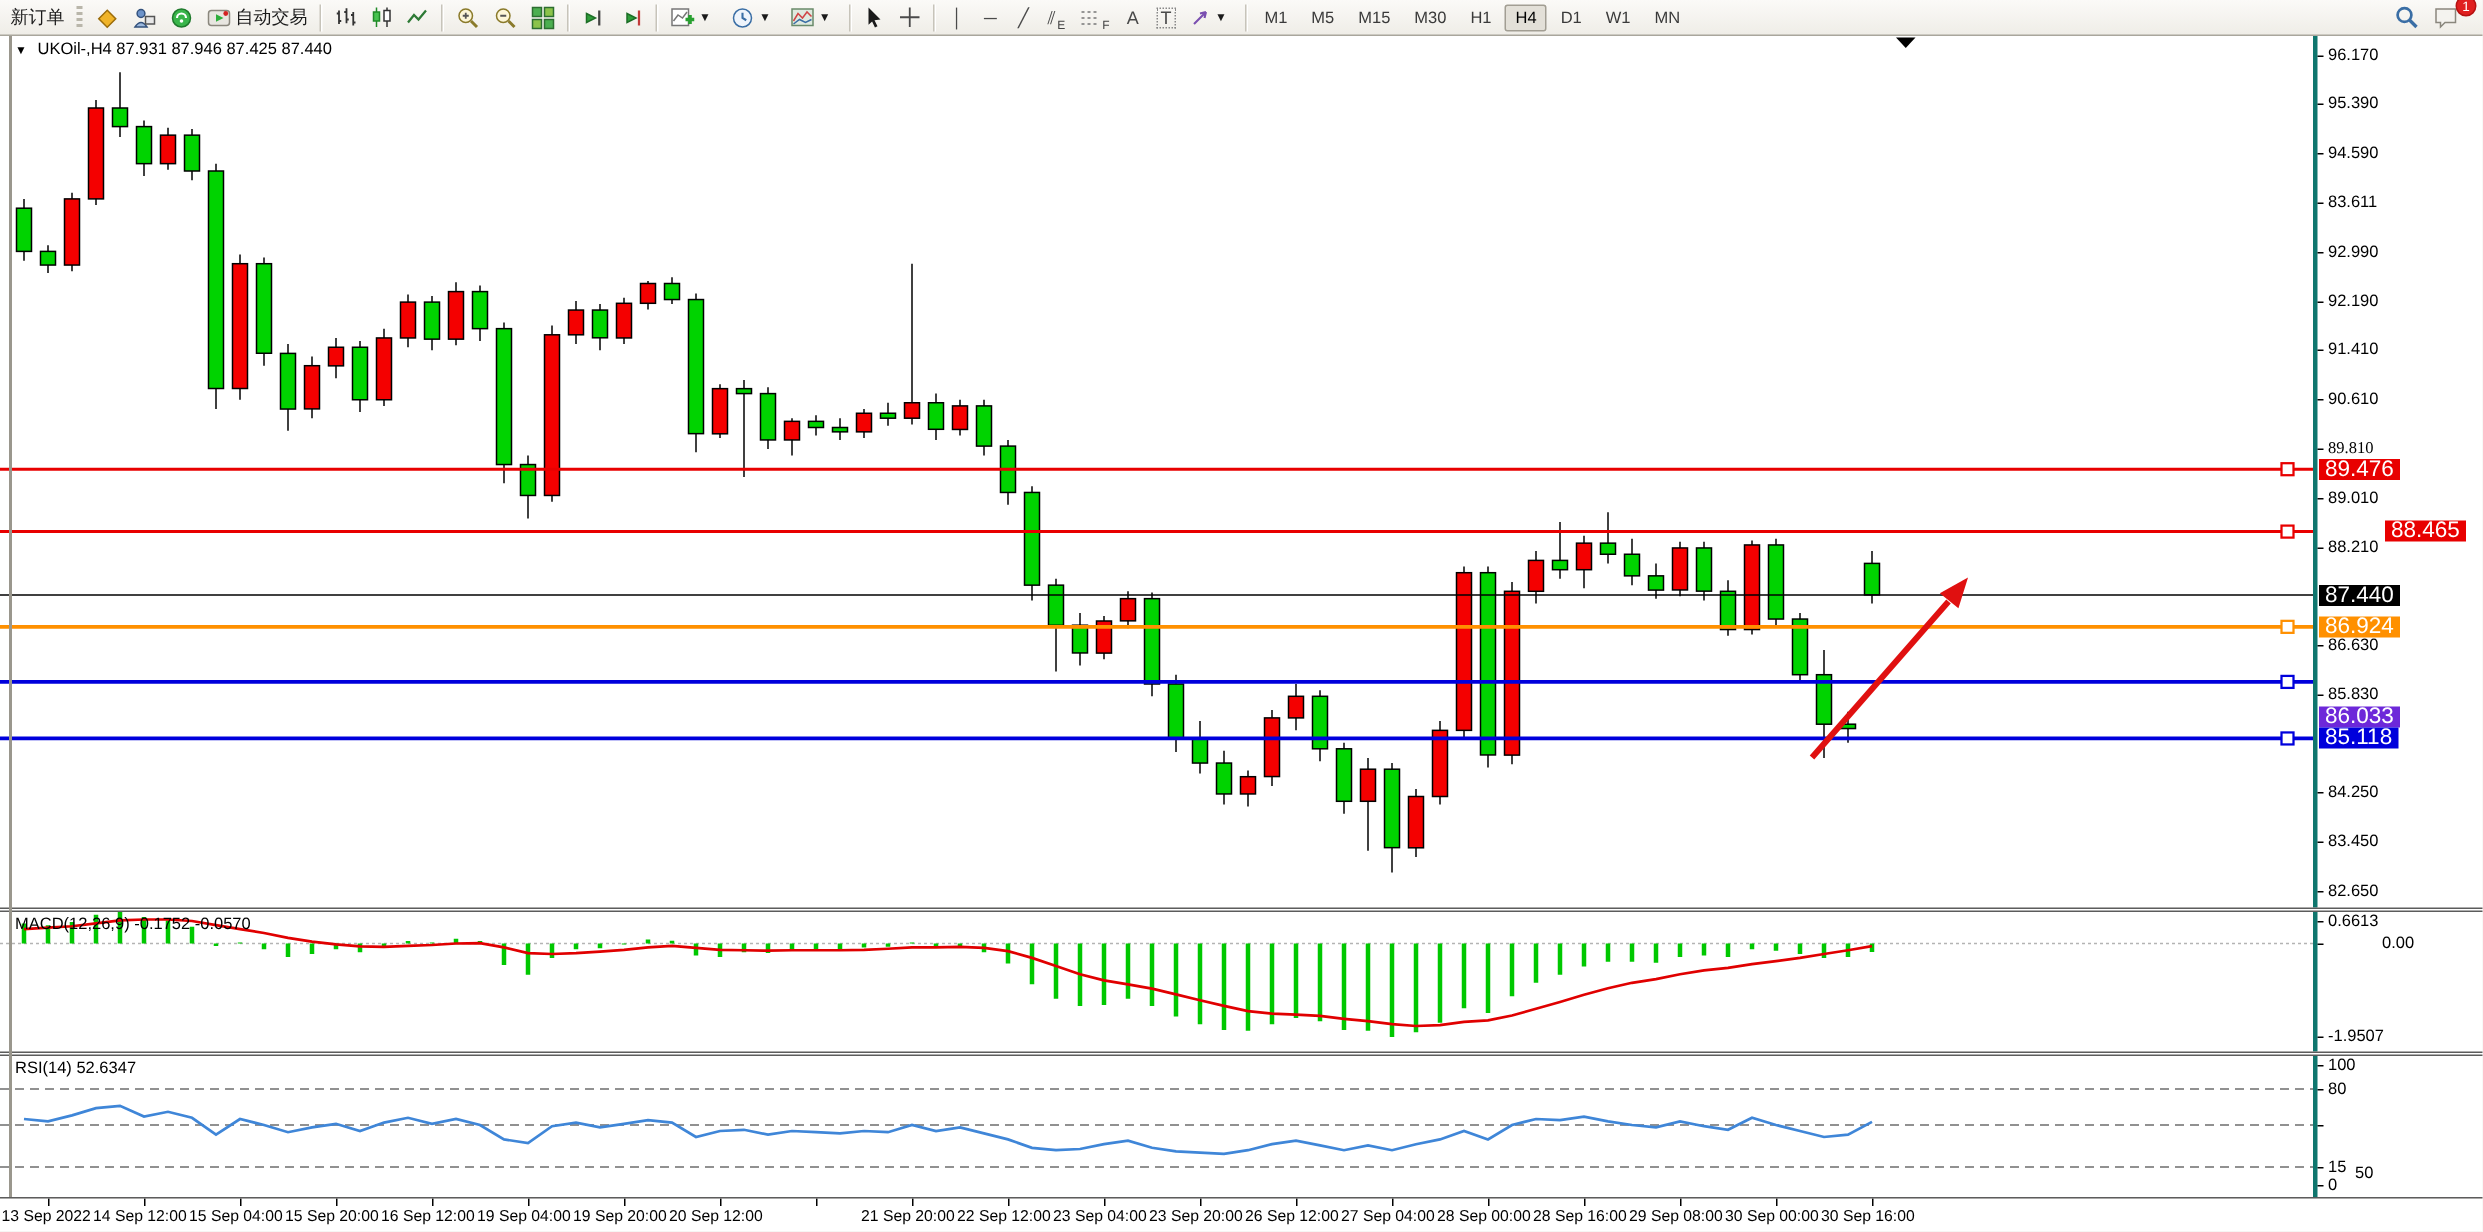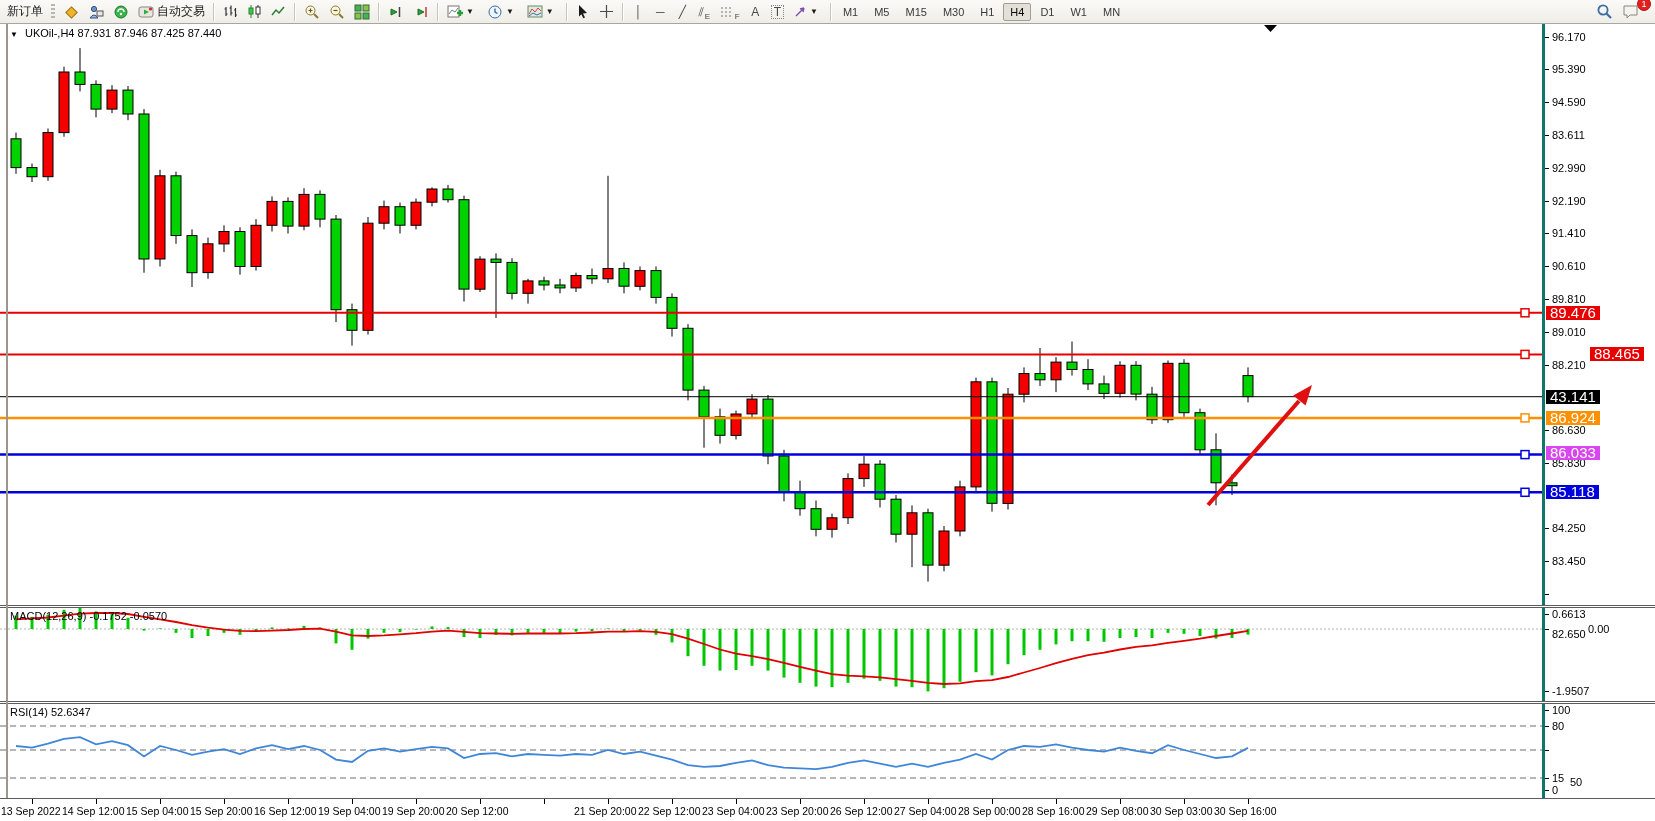--- a/index.html
+++ b/index.html
@@ -590,40 +590,40 @@
     <div class="ticklbl" style="top: 105.052px;">83.611</div>
     <div class="tickmark" style="top: 144.01px;"></div>
     <div class="ticklbl" style="top: 138.01px;">92.990</div>
     <div class="tickmark" style="top: 176.969px;"></div>
     <div class="ticklbl" style="top: 170.969px;">92.190</div>
     <div class="tickmark" style="top: 209.104px;"></div>
     <div class="ticklbl" style="top: 203.104px;">91.410</div>
     <div class="tickmark" style="top: 242.062px;"></div>
     <div class="ticklbl" style="top: 236.062px;">90.610</div>
     <div class="tickmark" style="top: 275.021px;"></div>
-    <div class="ticklbl" style="top: 269.021px;">89.810</div>
+    <div class="ticklbl" style="top: 269.021px; font-family: Liberation Serif, serif;">89.810</div>
     <div class="tickmark" style="top: 307.979px;"></div>
     <div class="ticklbl" style="top: 301.979px;">89.010</div>
     <div class="tickmark" style="top: 340.938px;"></div>
     <div class="ticklbl" style="top: 334.938px;">88.210</div>
     <div class="tickmark" style="top: 406.031px;"></div>
     <div class="ticklbl" style="top: 400.031px;">86.630</div>
     <div class="tickmark" style="top: 438.99px;"></div>
     <div class="ticklbl" style="top: 432.99px;">85.830</div>
     <div class="tickmark" style="top: 504.083px;"></div>
     <div class="ticklbl" style="top: 498.083px;">84.250</div>
     <div class="tickmark" style="top: 537.041px;"></div>
     <div class="ticklbl" style="top: 531.041px;">83.450</div>
     <div class="tickmark" style="top: 570px;"></div>
-    <div class="ticklbl" style="top: 564px; margin-top: 40px;">82.650</div>
+    <div class="ticklbl" style="top: 564px;">82.650</div>
     <div class="pricebadge" style="top: 281.781px; background: rgb(232, 0, 0);">89.476</div>
     <div class="pricebadge" style="top: 323.432px; background: rgb(232, 0, 0); margin-left: 44px;">88.465</div>
-    <div class="pricebadge" style="top: 365.661px; background: rgb(0, 0, 0);">43.141</div>
+    <div class="pricebadge" style="top: 365.661px; background: rgb(0, 0, 0);">87.440</div>
     <div class="pricebadge" style="top: 386.919px; background: rgb(255, 144, 0);">86.924</div>
-    <div class="pricebadge" style="top: 422px; background: #d946ef;">86.033</div>
+    <div class="pricebadge" style="top: 447px; background: #6d28d9;">86.033</div>
     <div class="pricebadge" style="top: 461.323px; background: rgb(0, 0, 220);">85.118</div>
     <div class="ticklbl" style="top: 584px;">0.6613</div>
     <div class="tickmark" style="top: 590px;"></div>
     <div class="ticklbl" style="top: 599px; padding-left: 36px;">0.00</div>
     <div class="tickmark" style="top: 605px;"></div>
     <div class="ticklbl" style="top: 661.422px;">-1.9507</div>
     <div class="tickmark" style="top: 667.422px;"></div>
     <div class="ticklbl" style="top: 680px;">100</div>
     <div class="tickmark" style="top: 686px;"></div>
     <div class="ticklbl" style="top: 696px;">80</div>
@@ -666,16 +666,16 @@
     <div class="t-lbl" style="left: 830px;">26 Sep 12:00</div>
     <div class="t-tick" style="left: 928px;"></div>
     <div class="t-lbl" style="left: 894px;">27 Sep 04:00</div>
     <div class="t-tick" style="left: 992px;"></div>
     <div class="t-lbl" style="left: 958px;">28 Sep 00:00</div>
     <div class="t-tick" style="left: 1056px;"></div>
     <div class="t-lbl" style="left: 1022px;">28 Sep 16:00</div>
     <div class="t-tick" style="left: 1120px;"></div>
     <div class="t-lbl" style="left: 1086px;">29 Sep 08:00</div>
     <div class="t-tick" style="left: 1184px;"></div>
-    <div class="t-lbl" style="left: 1150px;">30 Sep 03:00</div>
+    <div class="t-lbl" style="left: 1150px;">30 Sep 00:00</div>
     <div class="t-tick" style="left: 1248px;"></div>
     <div class="t-lbl" style="left: 1214px;">30 Sep 16:00</div>
   </div>
 
 </body></html>

